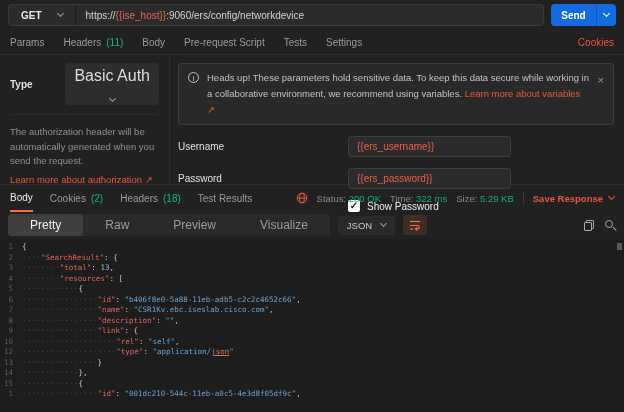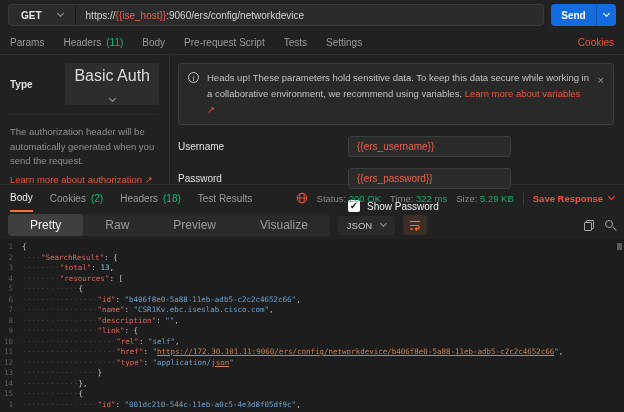--- a/index.html
+++ b/index.html
@@ -229,21 +229,20 @@
         <div class="cl"><span class="ln">1</span><span class="lc"><span class="p">{</span></span></div>
         <div class="cl"><span class="ln">2</span><span class="lc"><span class="ws">····</span><span class="k">"SearchResult"</span><span class="p">:</span> <span class="p">{</span></span></div>
         <div class="cl"><span class="ln">3</span><span class="lc"><span class="ws">········</span><span class="k">"total"</span><span class="p">:</span> <span class="n">13</span><span class="p">,</span></span></div>
         <div class="cl"><span class="ln">4</span><span class="lc"><span class="ws">········</span><span class="k">"resources"</span><span class="p">:</span> <span class="p">[</span></span></div>
         <div class="cl"><span class="ln">5</span><span class="lc"><span class="ws">············</span><span class="p">{</span></span></div>
         <div class="cl"><span class="ln">6</span><span class="lc"><span class="ws">················</span><span class="k">"id"</span><span class="p">:</span> <span class="s">"b406f8e0-5a88-11eb-adb5-c2c2c4652c66"</span><span class="p">,</span></span></div>
         <div class="cl"><span class="ln">7</span><span class="lc"><span class="ws">················</span><span class="k">"name"</span><span class="p">:</span> <span class="s">"CSR1Kv.ebc.iseslab.cisco.com"</span><span class="p">,</span></span></div>
         <div class="cl"><span class="ln">8</span><span class="lc"><span class="ws">················</span><span class="k">"description"</span><span class="p">:</span> <span class="s">""</span><span class="p">,</span></span></div>
         <div class="cl"><span class="ln">9</span><span class="lc"><span class="ws">················</span><span class="k">"link"</span><span class="p">:</span> <span class="p">{</span></span></div>
         <div class="cl"><span class="ln">10</span><span class="lc"><span class="ws">····················</span><span class="k">"rel"</span><span class="p">:</span> <span class="s">"self"</span><span class="p">,</span></span></div>
-        <div class="cl"><span class="ln">11</span><span class="lc"><span class="ws">····················</span><span class="k">"href"</span><span class="p">:</span> <span class="s">"</span><span class="u">https://172.30.101.11:9060/ers/config/networkdevice/b406f8e0-5a88-11eb-adb5-c2c2c4652c66</span><span class="s">"</span><span class="p">,</span></span></div>
         <div class="cl"><span class="ln">12</span><span class="lc"><span class="ws">····················</span><span class="k">"type"</span><span class="p">:</span> <span class="s">"application/</span><span class="u">json</span><span class="s">"</span></span></div>
         <div class="cl"><span class="ln">13</span><span class="lc"><span class="ws">················</span><span class="p">}</span></span></div>
         <div class="cl"><span class="ln">14</span><span class="lc"><span class="ws">············</span><span class="p">}</span><span class="p">,</span></span></div>
         <div class="cl"><span class="ln">15</span><span class="lc"><span class="ws">············</span><span class="p">{</span></span></div>
         <div class="cl"><span class="ln">1</span><span class="lc"><span class="ws">················</span><span class="k">"id"</span><span class="p">:</span> <span class="s">"001dc210-544c-11eb-a0c5-4e3d8f05df9c"</span><span class="p">,</span></span></div>
       </div>
     <span class="scroll-thumb"></span>
   </div>
 
 </div>

